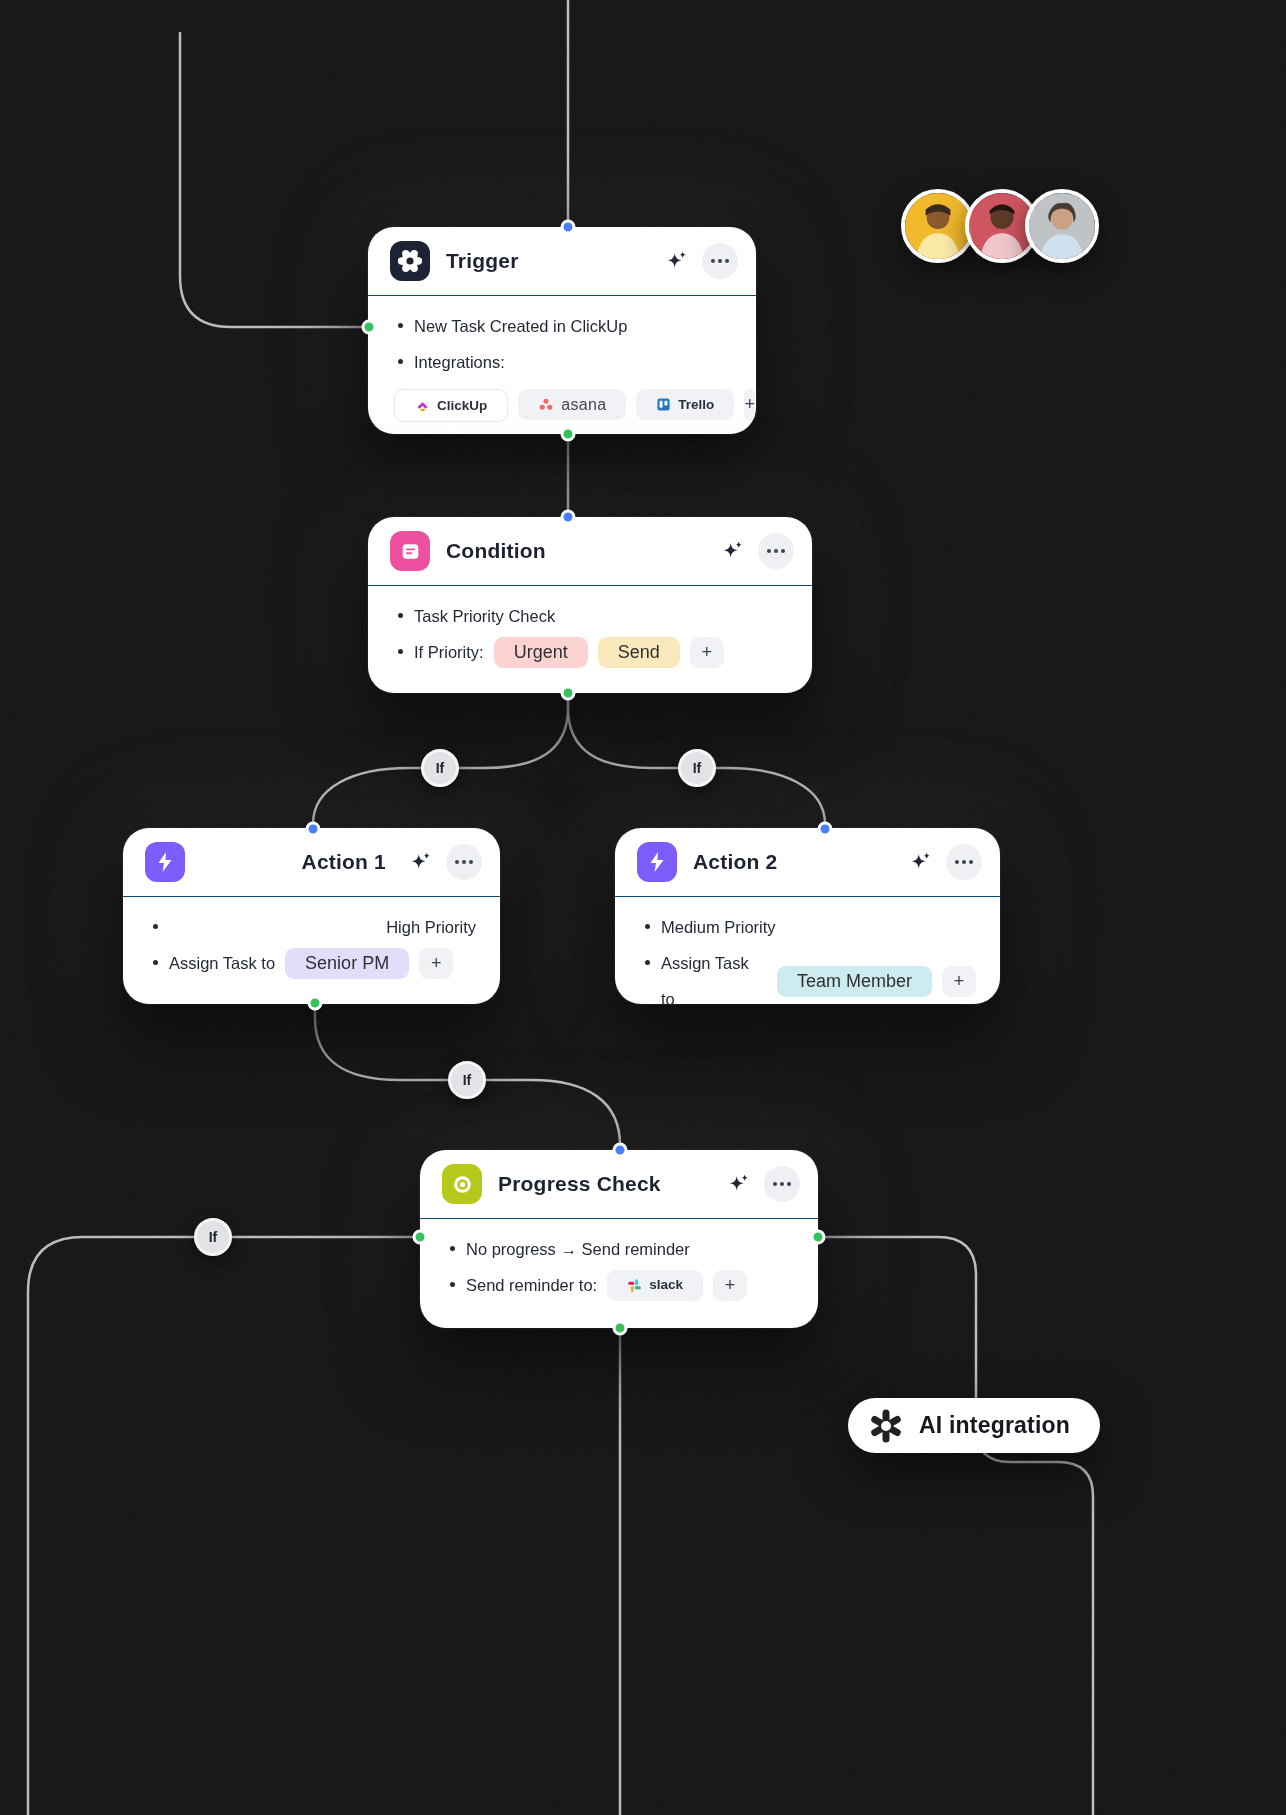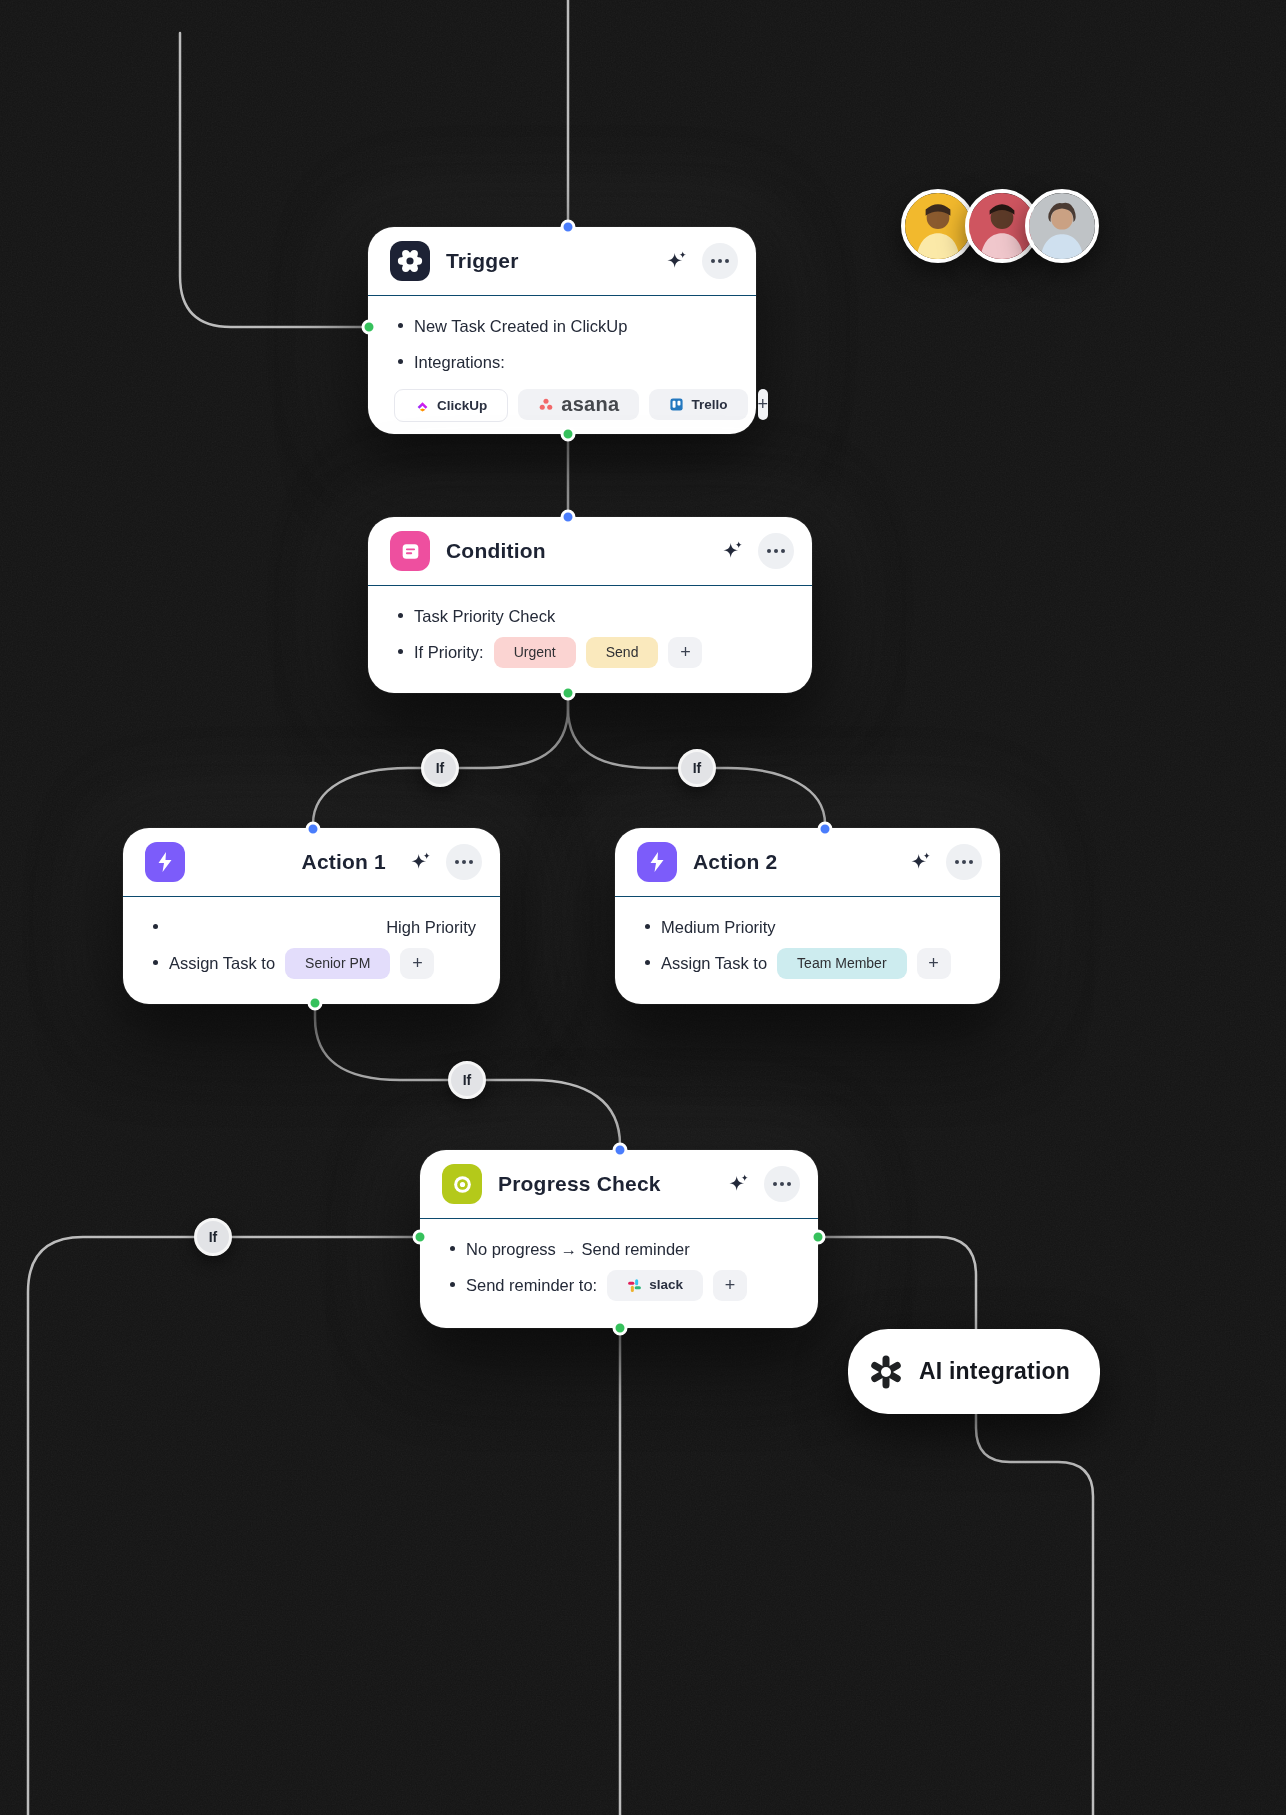--- a/index.html
+++ b/index.html
@@ -29,45 +29,45 @@
 
   .card-body{padding:12px 24px 18px 24px;}
   ul.bullets{list-style:none;margin:0;padding:0;}
   .bullets li{position:relative;padding-left:22px;font-size:16.5px;color:#242a38;line-height:36px;}
   .bullets li::before{content:"";position:absolute;left:6px;top:15px;width:5px;height:5px;border-radius:50%;background:#242a38;}
   .bullets li.with-chips{display:flex;align-items:center;gap:10px;flex-wrap:nowrap;}
 
   .chip{display:inline-flex;align-items:center;gap:7px;height:31px;padding:0 20px;border-radius:9px;
         background:#f1f2f5;font-size:13.5px;font-weight:bold;color:#2a3040;cursor:pointer;white-space:nowrap;}
   .chip.brand-white{background:#fff;border:1px solid #e7e8ee;}
-  .chip.tag{font-weight:normal;font-size:14px;color:#2f3034;}
+  .chip.tag{font-weight:normal;font-size:18px;color:#2f3034;}
   .chip.plus{width:34px;padding:0;justify-content:center;font-weight:normal;font-size:18px;color:#3a4150;}
   .chip-row{display:flex;gap:10px;margin-top:9px;padding-left:2px;}
-  .asana-text{font-weight:bold;color:#45484d;font-size:20px;letter-spacing:.3px;}
+  .asana-text{font-weight:normal;color:#45484d;font-size:16px;letter-spacing:.3px;}
 
   
   .port{position:absolute;z-index:5;width:15px;height:15px;border-radius:50%;border:3px solid #fff;box-sizing:border-box;transform:translate(-50%,-50%);}
   .port.in{background:#4a7dfc;}
   .port.out{background:#36c15c;}
   .if-badge{
     position:absolute;z-index:4;width:38px;height:38px;border-radius:50%;box-sizing:border-box;
     background:#e2e3e6;border:3px solid #f6f6f6;transform:translate(-50%,-50%);
     display:flex;align-items:center;justify-content:center;
     font-size:14px;font-weight:bold;color:#20252f;
     box-shadow:0 6px 16px rgba(0,0,0,.45);
   }
 
   
   .avatar{position:absolute;z-index:6;width:74px;height:74px;border-radius:50%;box-sizing:border-box;
           border:4px solid #fff;overflow:hidden;box-shadow:0 10px 26px rgba(0,0,0,.5);}
   .avatar svg{display:block;width:100%;height:100%;}
 
   
   .ai-pill{
-    position:absolute;z-index:6;left:848px;top:1329px;width:252px;height:85px;border-radius:40px;
+    position:absolute;z-index:6;left:848px;top:1398px;width:252px;height:55px;border-radius:40px;
     background:#fff;display:flex;align-items:center;gap:13px;padding:0 0 0 18px;box-sizing:border-box;
     box-shadow:0 18px 50px rgba(0,0,0,.6);cursor:pointer;
   }
   .ai-pill-label{font-size:23px;font-weight:bold;color:#15181f;letter-spacing:.2px;}
 </style>
 </head>
 <body>
 
 <div class="canvas">
 

